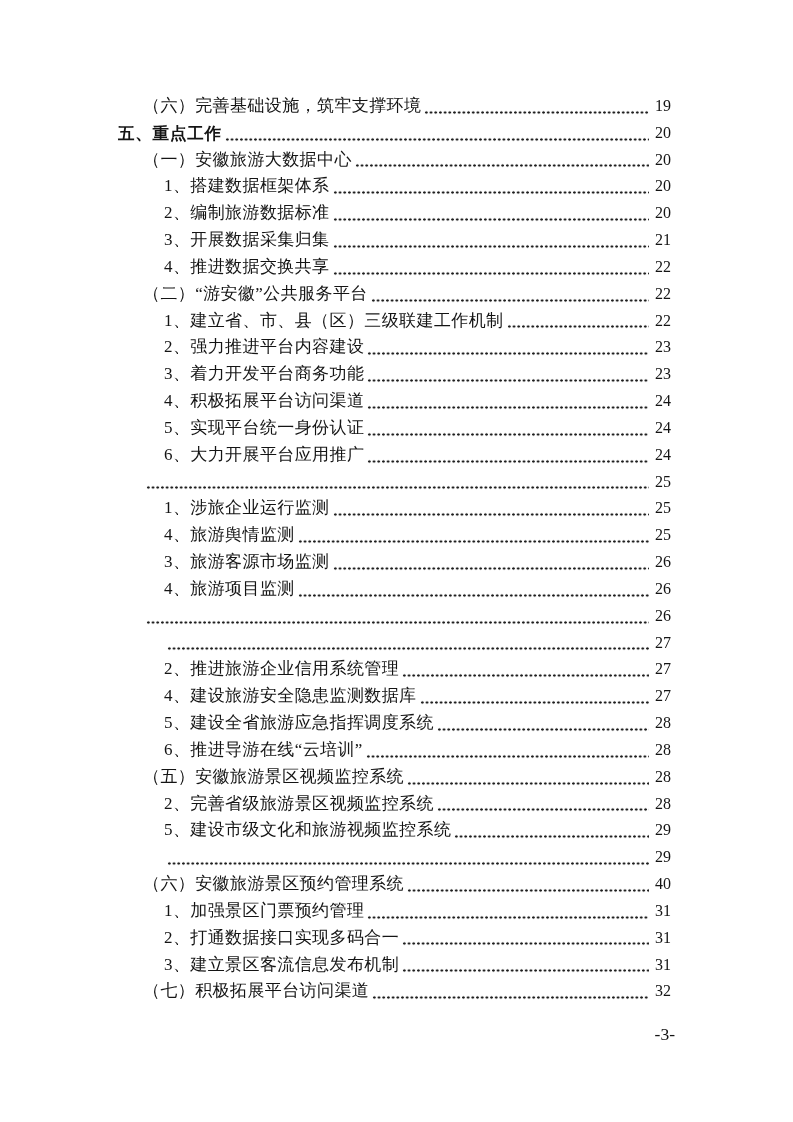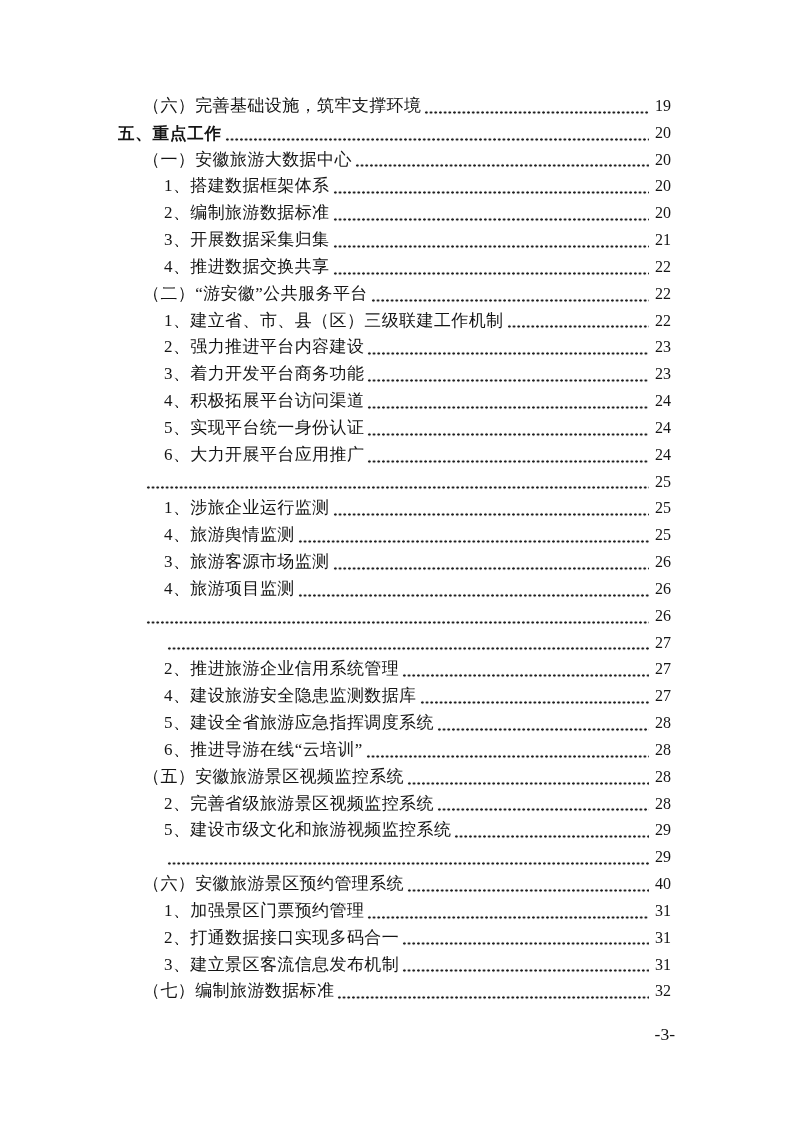--- a/index.html
+++ b/index.html
@@ -259,21 +259,21 @@
     <span class="toc-page">31</span>
   </div>
 
   <div class="toc-row level-3">
     <span class="toc-title">3、建立景区客流信息发布机制</span>
     <span class="toc-leader"></span>
     <span class="toc-page">31</span>
   </div>
 
   <div class="toc-row level-2">
-    <span class="toc-title">（七）编制旅游数据标准</span>
+    <span class="toc-title">（七）积极拓展平台访问渠道</span>
     <span class="toc-leader"></span>
     <span class="toc-page">32</span>
   </div>
 </main>
   <div class="footer">
     <span>-3-</span>
   </div>
 </div>
 
 </body></html>

